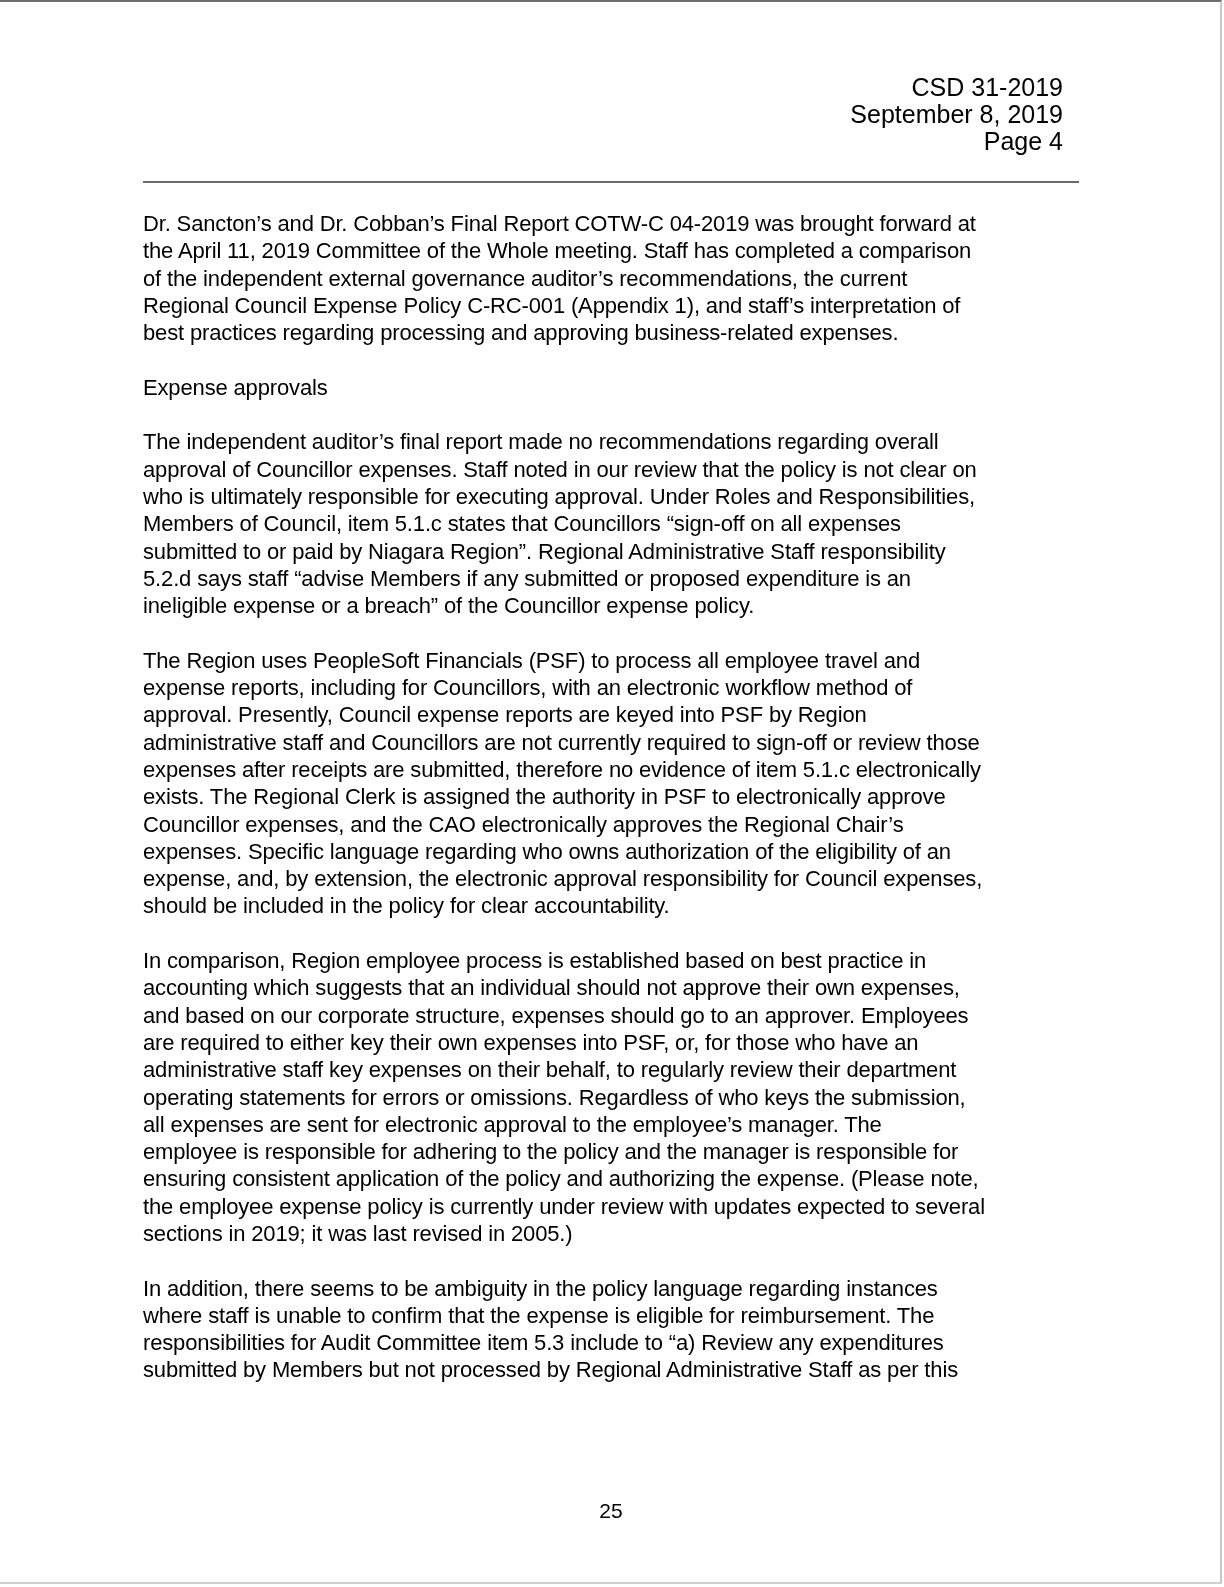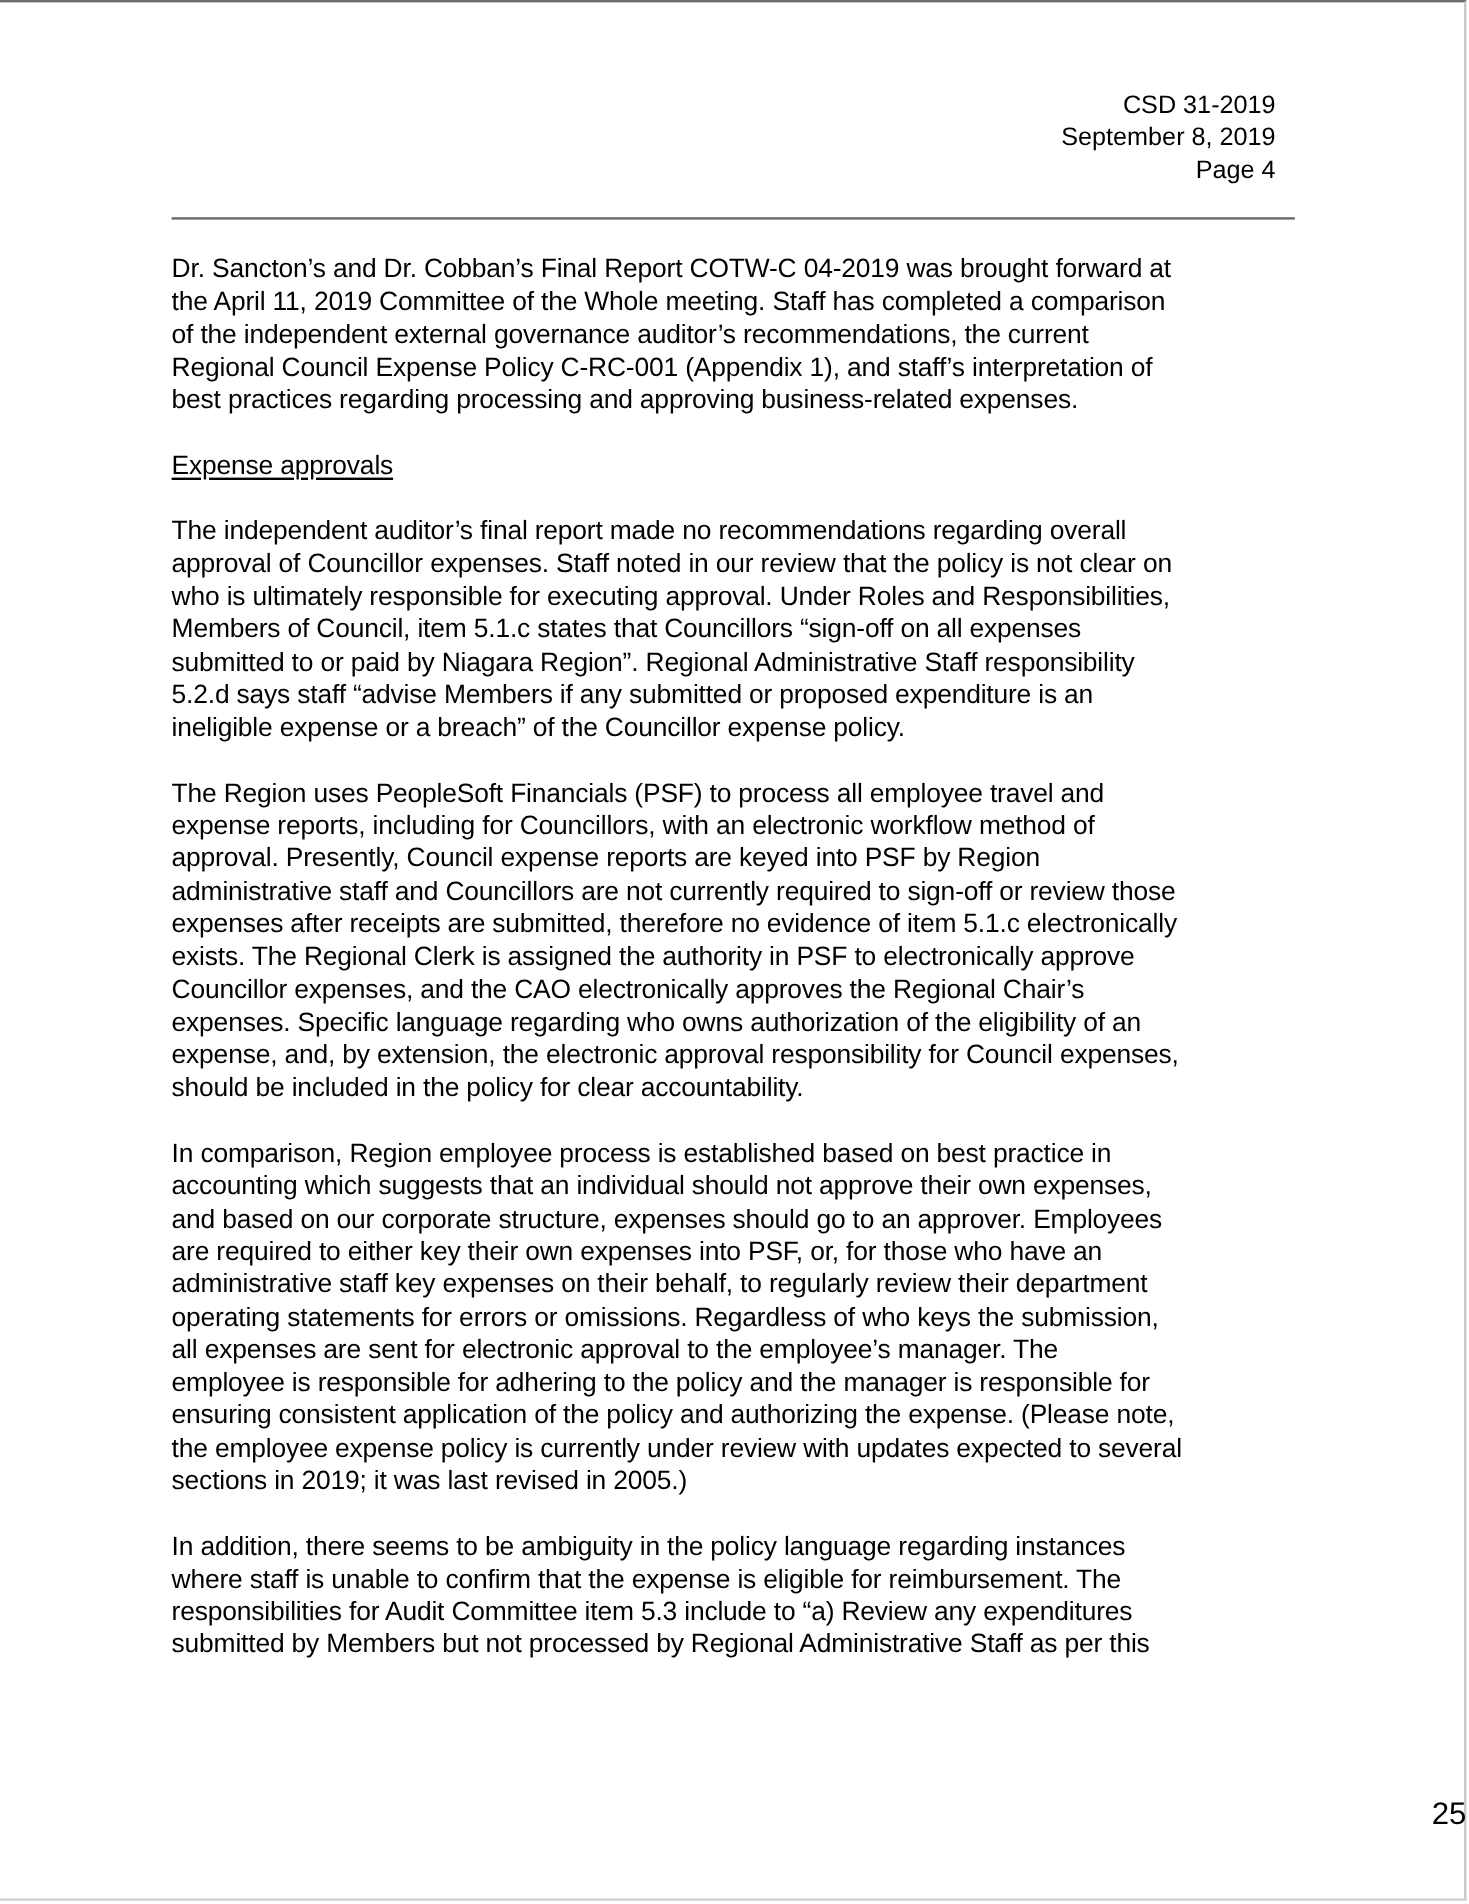--- a/index.html
+++ b/index.html
@@ -25,21 +25,21 @@
       border-right: 2px solid #c8c8c8;
       border-bottom: 2px solid #d0d0d0;
       background: #ffffff;
       box-sizing: border-box;
     }
     .header-block {
       position: absolute;
       right: 157px;
       top: 72px;
       text-align: right;
-      font-size: 21px;
+      font-size: 25px;
       line-height: 27px;
     }
     .header-rule {
       position: absolute;
       left: 143px;
       top: 179px;
       width: 936px;
       height: 0;
       border-top: 2px solid #6a6a6a;
     }
@@ -51,30 +51,29 @@
       font-size: 22px;
       line-height: 27.3px;
       letter-spacing: -0.15px;
     }
     .para {
       margin: 0 0 27.3px 0;
       white-space: pre-line;
     }
     .section-heading {
       margin: 0 0 27.3px 0;
-      text-decoration: underline;
       text-underline-offset: 3px;
     }
     .page-number {
       position: absolute;
       left: 0;
       width: 1222px;
       top: 1496px;
-      text-align: right;
-      font-size: 26px;
+      text-align: center;
+      font-size: 21px;
       line-height: 26px;
     }
   </style>
 </head>
 <body>
 
 <div class="page">
 
   <div class="header-block">
     <div>CSD 31-2019</div>

